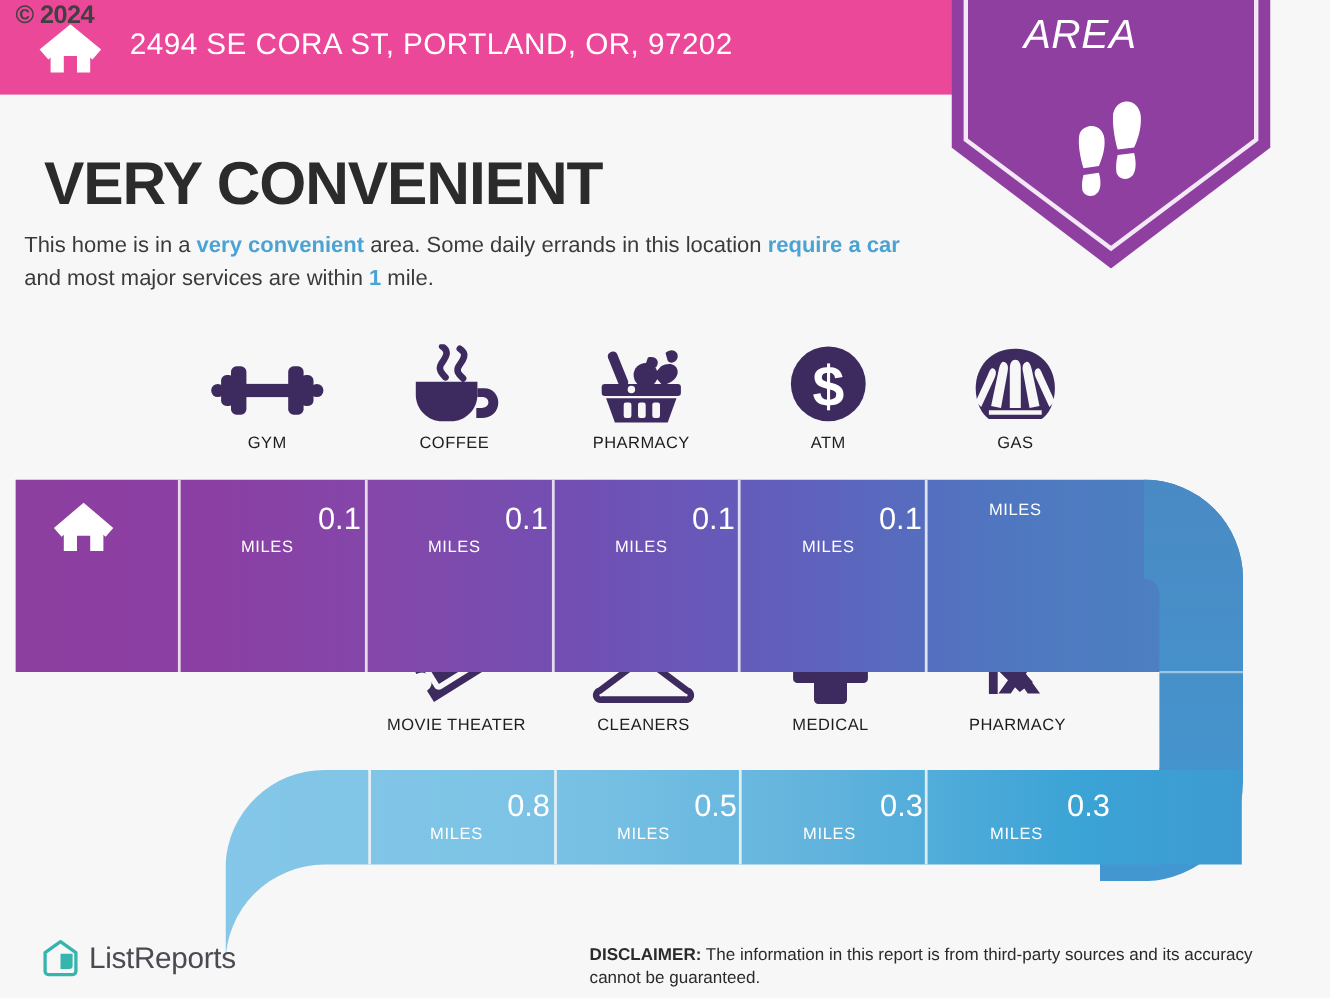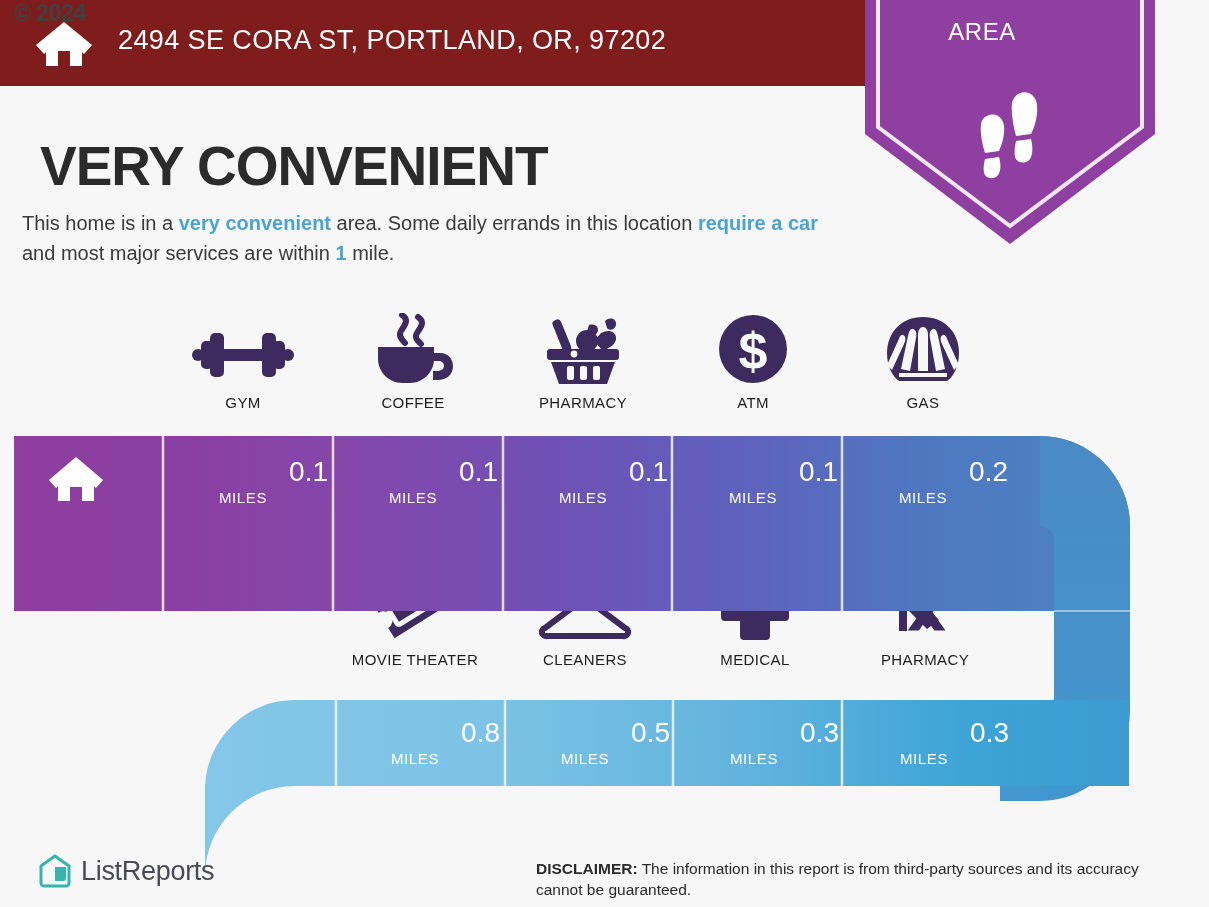--- a/index.html
+++ b/index.html
@@ -6,21 +6,21 @@
   html, body { width:1209px; height:907px; overflow:hidden; }
   body {
     font-family:"Liberation Sans", sans-serif;
     background:#f7f7f8;
     position:relative;
   }
 
   
   .header {
     position:absolute; left:0; top:0; width:1100px; height:86px;
-    background:#7f1d1d;
+    background:#ec4899;
   }
   .watermark {
     position:absolute; left:14px; top:2px;
     font-size:23px; font-weight:bold; color:#404040;
     letter-spacing:-0.5px; z-index:40; line-height:1;
   }
   .header-home {
     position:absolute; left:34px; top:18px; width:60px; height:50px;
   }
   .header-addr {
@@ -29,22 +29,22 @@
     white-space:nowrap;
   }
 
   
   .badge {
     position:absolute; left:865px; top:-14px; width:290px; height:258px;
     z-index:30;
   }
   .badge-label {
     position:absolute; left:0; top:26px; width:234px;
-    text-align:center; color:#fff; font-size:24px; line-height:40px;
-    letter-spacing:0.5px; z-index:3; pointer-events:none;
+    text-align:center; color:#fff; font-size:37px; line-height:40px;
+    letter-spacing:0.5px; z-index:3; pointer-events:none;font-style:italic;
   }
 
   
   .headline {
     position:absolute; left:40px; top:134px;
     font-size:55px; font-weight:bold; color:#2b2b2b;
     letter-spacing:-1px;
   }
   .subtext {
     position:absolute; left:22px; top:208px; width:820px;
@@ -319,21 +319,20 @@
 </div>
 <div class="cellval" style="left:498px; top:455px;">
   <div class="num">0.1</div>
   <div class="unit">MILES</div>
 </div>
 <div class="cellval" style="left:668px; top:455px;">
   <div class="num">0.1</div>
   <div class="unit">MILES</div>
 </div>
 <div class="cellval" style="left:838px; top:455px;">
-  <div class="num">0.2</div>
   <div class="unit">MILES</div>
 </div>
 
 <div class="cellval" style="left:330px; top:716px;">
   <div class="num">0.8</div>
   <div class="unit">MILES</div>
 </div>
 <div class="cellval" style="left:500px; top:716px;">
   <div class="num">0.5</div>
   <div class="unit">MILES</div>

